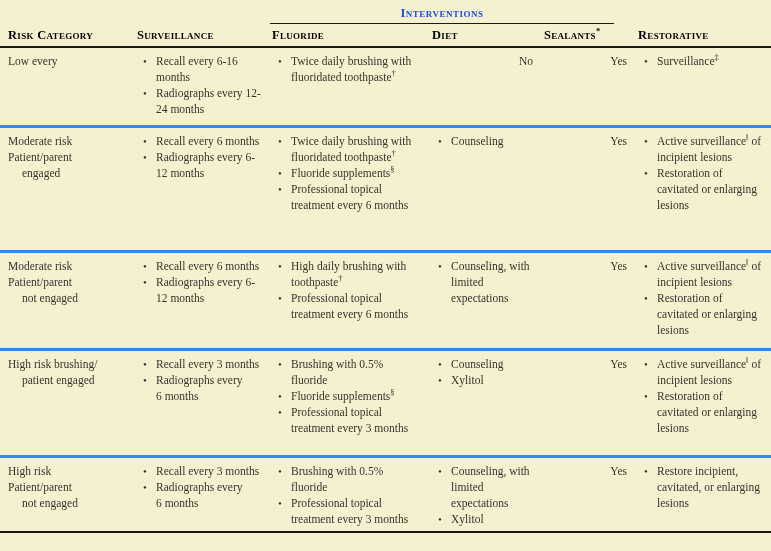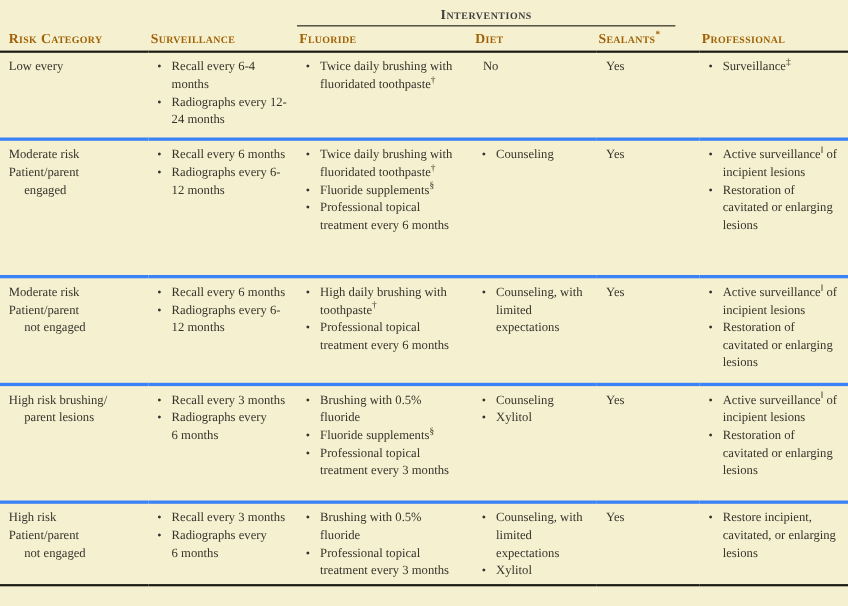--- a/index.html
+++ b/index.html
@@ -10,43 +10,43 @@
     overflow:hidden;
   }
   table{width:771px;border-collapse:collapse;table-layout:fixed;}
   th,td{vertical-align:top;text-align:left;box-sizing:border-box;}
   
   tr.span-row th{padding:0;border:none;}
   .int-inner{
     width:calc(100% - 22px);text-align:center;
     border-bottom:1.5px solid #1a1912;
     font-variant:small-caps;font-weight:bold;font-size:12.5px;
-    color:#404040;letter-spacing:.5px;padding:3px 0 2px 0;
+    color:#1d4ed8;letter-spacing:.5px;padding:3px 0 2px 0;
   }
   th.colh{
     font-variant:small-caps;font-weight:bold;font-size:12.5px;
-    color:#a16207;letter-spacing:.3px;
+    color:#000000;letter-spacing:.3px;
     padding:4px 4px 3px 2px;border-bottom:2px solid #1a1912;
     white-space:nowrap;
   }
   th.colh.first{padding-left:8px;}
   
   td{font-size:11.5px;line-height:16px;padding:5px 9px 4px 8px;}
   tbody td{border-top:3px solid #3b82f6;}
   tbody tr.r0 td{border-top:none;}
   tbody tr.r4 td{border-bottom:2.5px solid #1a1912;}
   tr.r0{height:79px;} tr.r1{height:125px;} tr.r2{height:98px;}
   tr.r3{height:107px;} tr.r4{height:70px;}
   .bi{display:flex;}
   .b{flex:0 0 13px;width:13px;font-size:11px;}
   .t{flex:1;}
   .rline{white-space:nowrap;}
   .ind{padding-left:14px;}
   sup{font-size:8.5px;line-height:0;vertical-align:super;}
-  .plain{padding-left:1px;}
+  .plain{padding-left:1px;text-align:right;}
 </style>
 </head>
 <body>
 
 <div class="page">
 <table>
   <colgroup>
     <col style="width:135px">
         <col style="width:135px">
         <col style="width:160px">
@@ -61,33 +61,33 @@
         <div class="int-inner">Interventions</div>
       </th>
       <th></th>
     </tr>
     <tr>
       <th class="colh first">Risk Category</th>
       <th class="colh">Surveillance</th>
       <th class="colh">Fluoride</th>
       <th class="colh">Diet</th>
       <th class="colh"><span>Sealants</span><sup>*</sup></th>
-      <th class="colh">Professional</th>
+      <th class="colh">Restorative</th>
     </tr>
   </thead>
   <tbody>
 
     <tr class="r0">
       <td>
         <div class="rline">Low every</div>
       </td>
       <td>
         <div class="bi">
               <span class="b">•</span>
-              <span class="t"><span>Recall every 6-4 months</span></span>
+              <span class="t"><span>Recall every 6-16 months</span></span>
             </div>
         <div class="bi">
               <span class="b">•</span>
               <span class="t"><span>Radiographs every 12-24&nbsp;months</span></span>
             </div>
       </td>
       <td>
         <div class="bi">
               <span class="b">•</span>
               <span class="t"><span>Twice daily brushing with fluoridated toothpaste</span><sup>†</sup></span>
@@ -201,21 +201,21 @@
         <div class="bi">
               <span class="b">•</span>
               <span class="t"><span>Restoration of cavitated or enlarging lesions</span></span>
             </div>
       </td>
     </tr>
 
     <tr class="r3">
       <td>
         <div class="rline">High risk brushing/</div>
-        <div class="rline ind">parent lesions</div>
+        <div class="rline ind">patient engaged</div>
       </td>
       <td>
         <div class="bi">
               <span class="b">•</span>
               <span class="t"><span>Recall every 3&nbsp;months</span></span>
             </div>
         <div class="bi">
               <span class="b">•</span>
               <span class="t"><span>Radiographs every 6&nbsp;months</span></span>
             </div>

